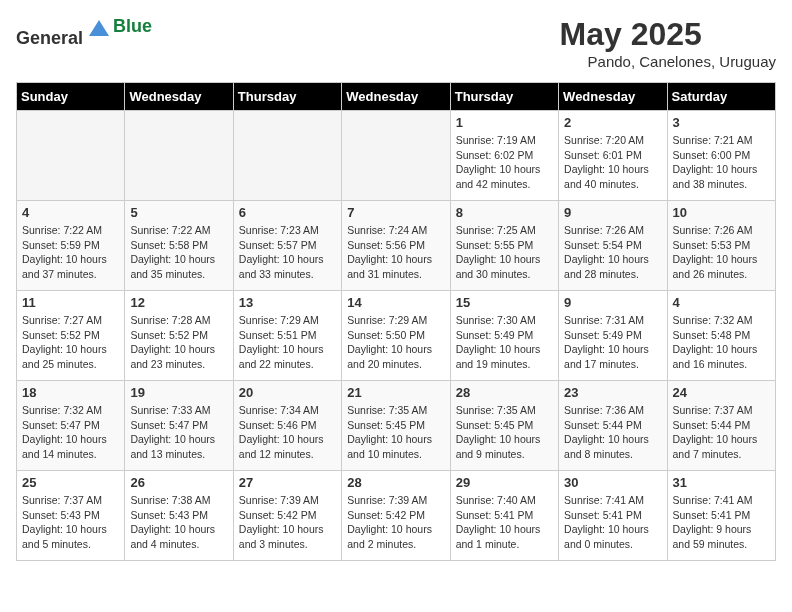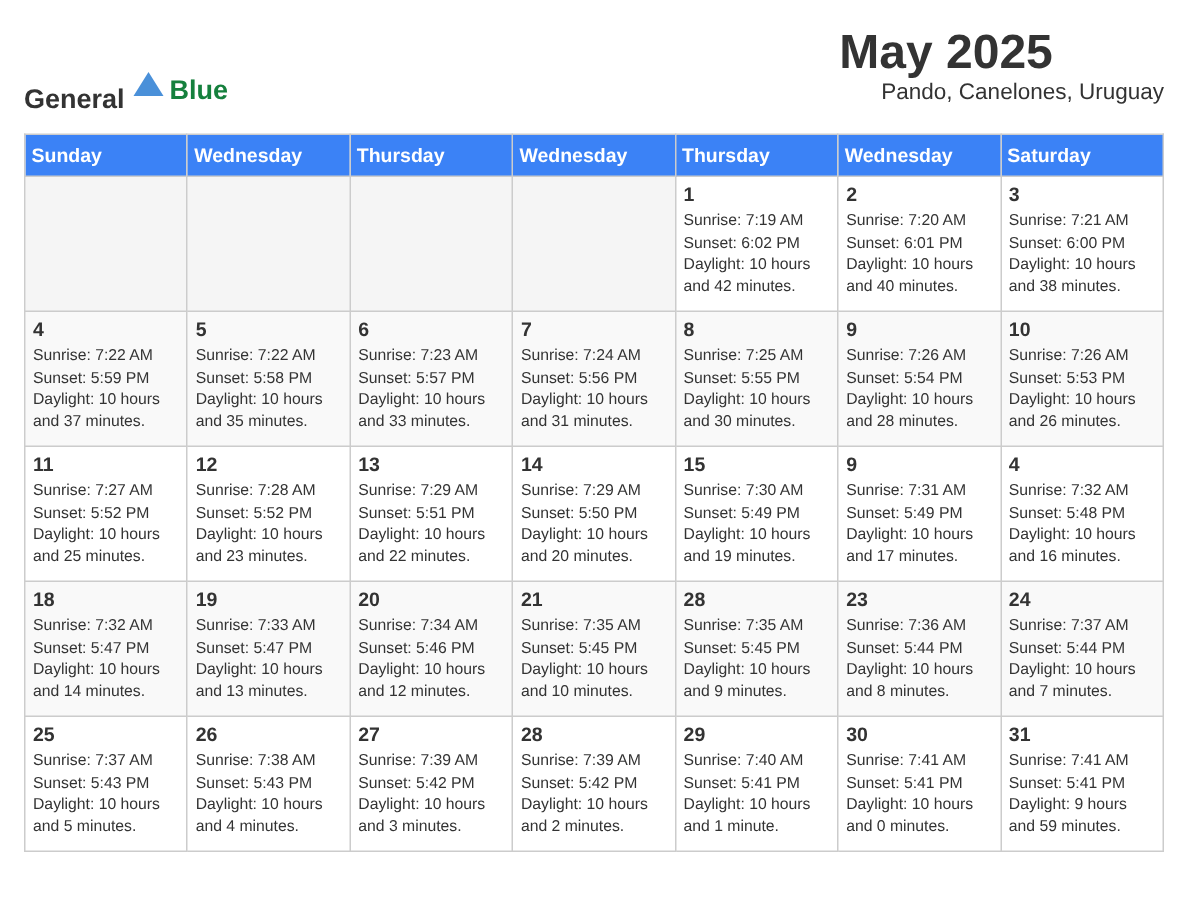--- a/index.html
+++ b/index.html
@@ -11,22 +11,21 @@
       padding: 16px;
     }
     .header {
       display: flex;
       justify-content: space-between;
       align-items: flex-start;
       margin-bottom: 12px;
     }
     .logo {
       display: flex;
-      align-items: center;
-      margin-top: 28px;
+      align-items: flex-start;
     }
     .logo-text-general {
       font-size: 18px;
       font-weight: bold;
       color: #333;
     }
     .logo-text-blue {
       font-size: 18px;
       font-weight: bold;
       color: #15803d;
@@ -47,21 +46,21 @@
     .location {
       font-size: 15px;
       color: #333;
       padding-left: 28px;
     }
     table {
       width: 100%;
       border-collapse: collapse;
     }
     thead tr th {
-      background-color: #3b82f6;
+      background-color: #000000;
       color: #fff;
       font-size: 13px;
       font-weight: bold;
       padding: 6px 4px;
       border: 1px solid #ccc;
       text-align: left;
     }
     tbody tr td {
       border: 1px solid #ccc;
       vertical-align: top;

